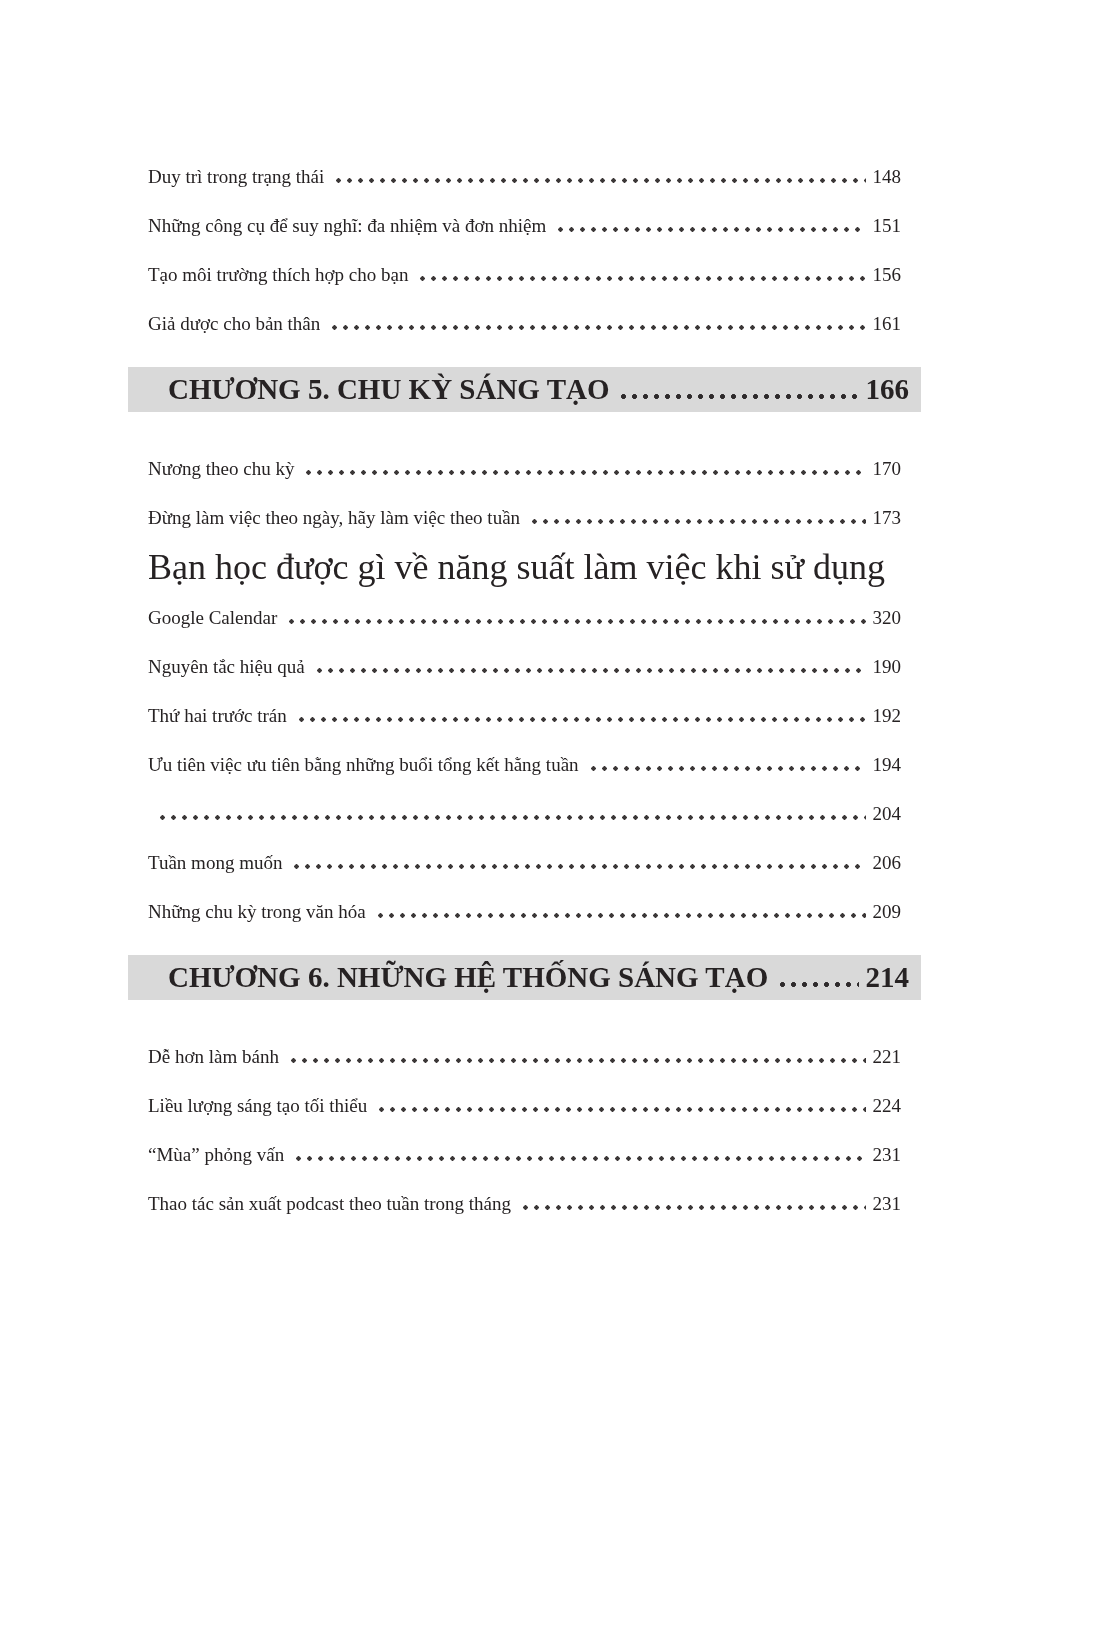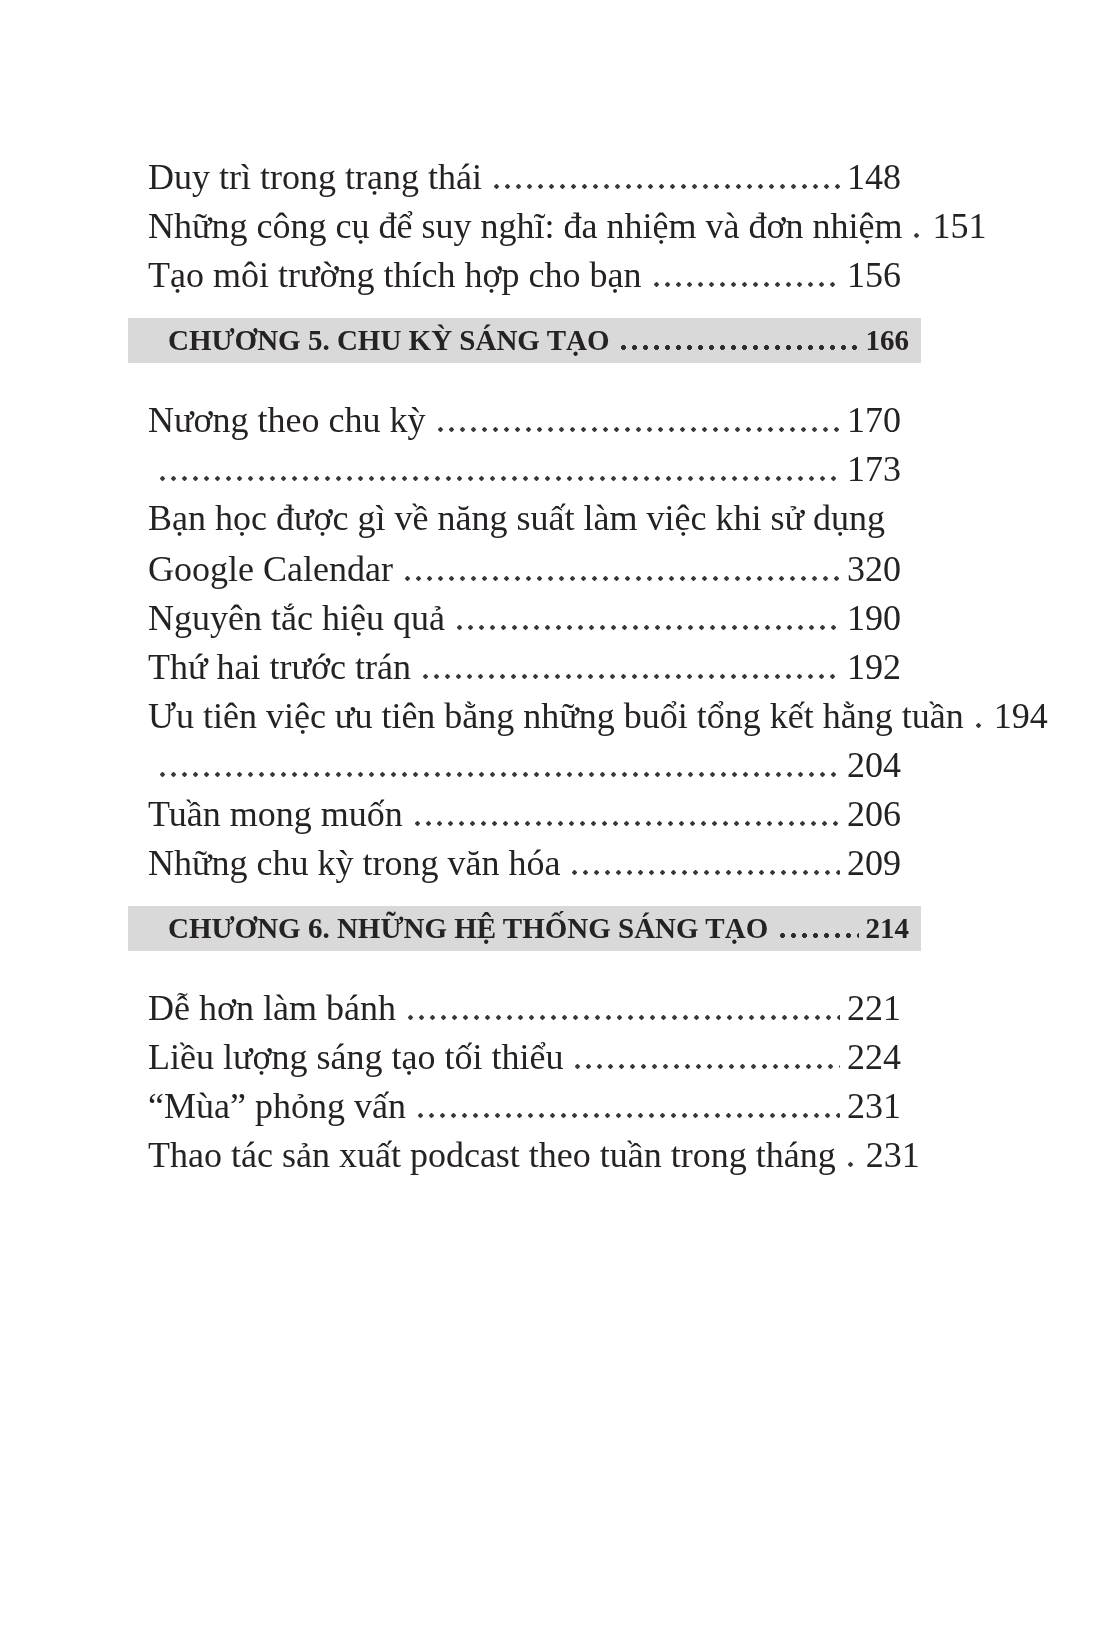--- a/index.html
+++ b/index.html
@@ -13,21 +13,21 @@
   }
   .page {
     width: 1119px;
     height: 1646px;
     padding: 162px 218px 40px 148px;
   }
   .toc-entry { margin-bottom: 19px; }
   .toc-row {
     display: flex;
     align-items: baseline;
-    font-size: 36px;
+    font-size: 19px;
     line-height: 30px;
   }
   .toc-title {
     flex: 0 0 auto;
     white-space: nowrap;
   }
   .toc-leader {
     flex: 1 1 0;
     min-width: 14px;
     height: 5px;
@@ -73,35 +73,41 @@
   <div class="toc-entry toc-row">
     <span class="toc-title">Những công cụ để suy nghĩ: đa nhiệm và đơn nhiệm</span>
     <span class="toc-leader"></span>
     <span class="toc-page">151</span>
   </div>
   <div class="toc-entry toc-row">
     <span class="toc-title">Tạo môi trường thích hợp cho bạn</span>
     <span class="toc-leader"></span>
     <span class="toc-page">156</span>
   </div>
+  <div class="toc-entry toc-row">
+    <span class="toc-title">Giả dược cho bản thân</span>
+    <span class="toc-leader"></span>
+    <span class="toc-page">161</span>
+  </div>
 
   <div class="chapter-bar">
     <div class="toc-row">
       <span class="toc-title">CHƯƠNG 5. CHU KỲ SÁNG TẠO</span>
       <span class="toc-leader"></span>
       <span class="toc-page">166</span>
     </div>
   </div>
 
   <div class="toc-entry toc-row">
     <span class="toc-title">Nương theo chu kỳ</span>
     <span class="toc-leader"></span>
     <span class="toc-page">170</span>
   </div>
   <div class="toc-entry toc-row">
+    <span class="toc-title">Đừng làm việc theo ngày, hãy làm việc theo tuần</span>
     <span class="toc-leader"></span>
     <span class="toc-page">173</span>
   </div>
 
   <div class="toc-entry">
     <div class="toc-line1">Bạn học được gì về năng suất làm việc khi sử dụng</div>
     <div class="toc-row">
       <span class="toc-title">Google Calendar</span>
       <span class="toc-leader"></span>
       <span class="toc-page">320</span>

